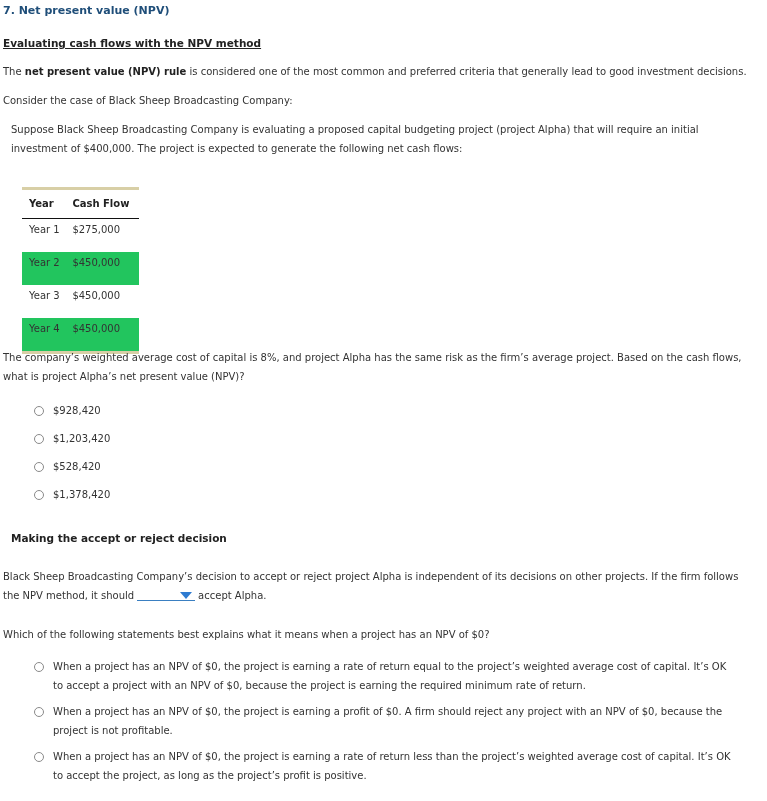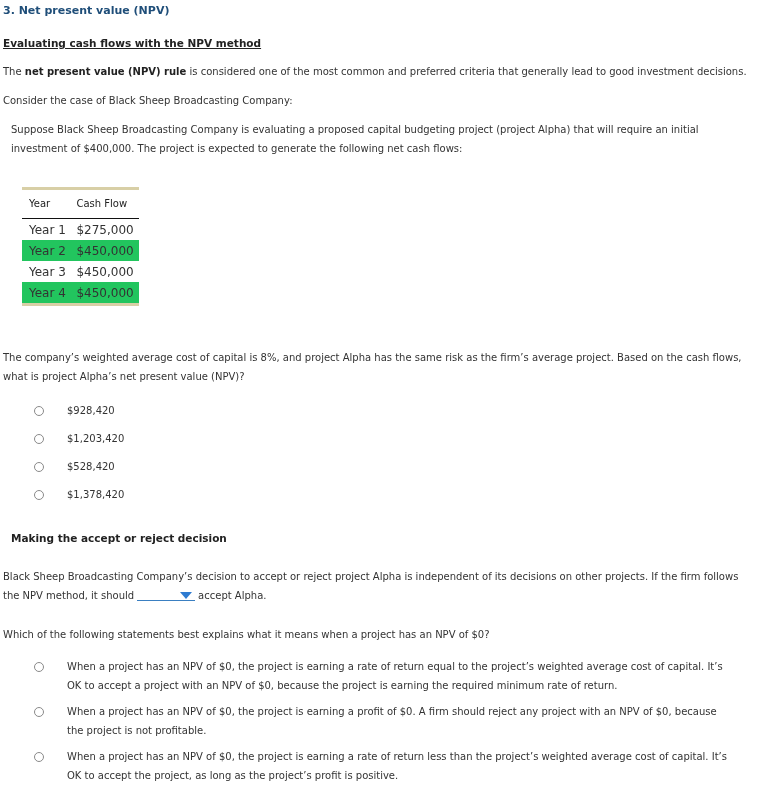--- a/index.html
+++ b/index.html
@@ -38,51 +38,51 @@
     
     .cf-table {
       left: 22px; top: 187px;
       width: 117px;
       border-top: 3px solid #d8cfa6;
       border-bottom: 3px solid #d8cfa6;
       border-collapse: collapse;
     }
     .cf-table th {
       text-align: left;
-      font-weight: normal;
+      font-weight: bold;
       color: #222222;
       font-size: 10px;
       padding: 8px 0 9px 7px;
       border-bottom: 1.5px solid #111111;
       height: 10px;
     }
     .cf-table td {
-      padding: 0 0 0 7px;
+      padding: 0 0 12px 7px;
       height: 21px;
-      font-size: 12px;
+      font-size: 10px;
       color: #333333;
     }
     .cf-table tr.alt td { background: #22c55e; }
     
     .radio-row {
       display: flex;
       align-items: flex-start;
       cursor: pointer;
     }
     .radio {
       width: 10px; height: 10px;
       border: 1px solid #8a8a8a;
       border-radius: 50%;
       background: #ffffff;
       flex: none;
       margin-top: 3px;
       box-sizing: border-box;
     }
     .radio-label {
-      margin-left: 23px;
+      margin-left: 9px;
       line-height: 19px;
       margin-top: -2px;
     }
     .npv-options { left: 34px; top: 403px; }
     .npv-options .radio-row { height: 28px; }
     .zero-options { left: 34px; top: 659px; width: 700px; }
     .zero-options .radio-row { margin-bottom: 9px; }
     
     .inline-select {
       display: inline-block;
@@ -99,21 +99,21 @@
       right: 3px; top: 4px;
       width: 0; height: 0;
       border-left: 6px solid transparent;
       border-right: 6px solid transparent;
       border-top: 7px solid #2e7bd1;
     }
   </style>
 </head>
 <body>
 
-<div class="abs title">3. Net present value (NPV)</div>
+<div class="abs title">7. Net present value (NPV)</div>
 
 <div class="abs section-heading" style="left:3px; top:37px;text-decoration:underline;">Evaluating cash flows with the NPV method</div>
 
 <div class="abs para" style="top:62px;"><span>The </span><b>net present value (NPV) rule</b><span> is considered one of the most common and preferred criteria that generally lead to good investment decisions.</span></div>
 
 <div class="abs para" style="top:91px;">Consider the case of Black Sheep Broadcasting Company:</div>
 
 <div class="abs para" style="top:120px; width:740px;margin-left:8px;">Suppose Black Sheep Broadcasting Company is evaluating a proposed capital budgeting project (project Alpha) that will require an initial investment of $400,000. The project is expected to generate the following net cash flows:</div>
 
 <table class="abs cf-table">

